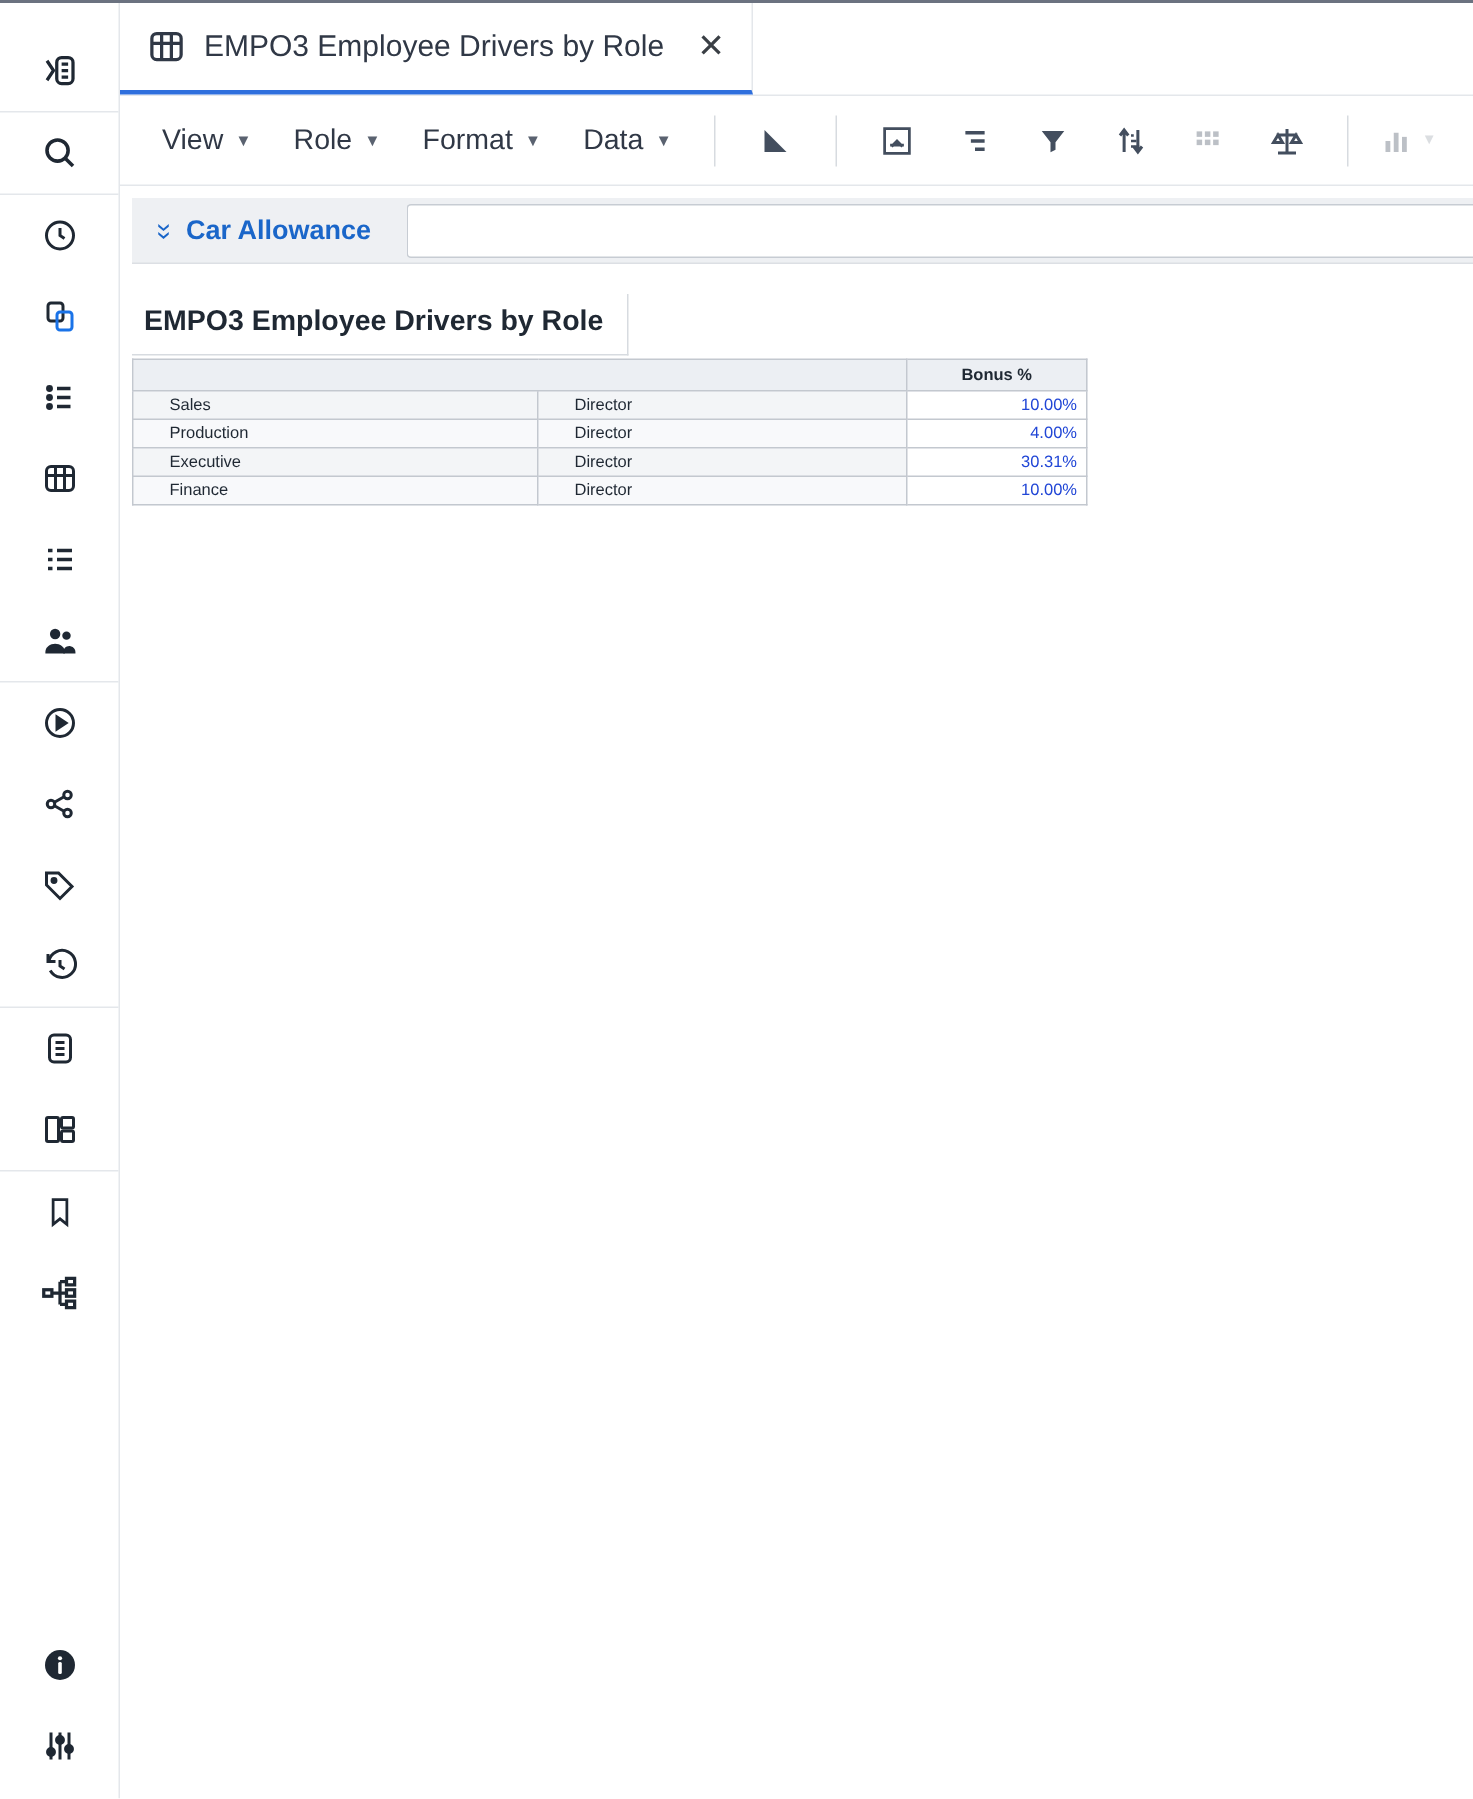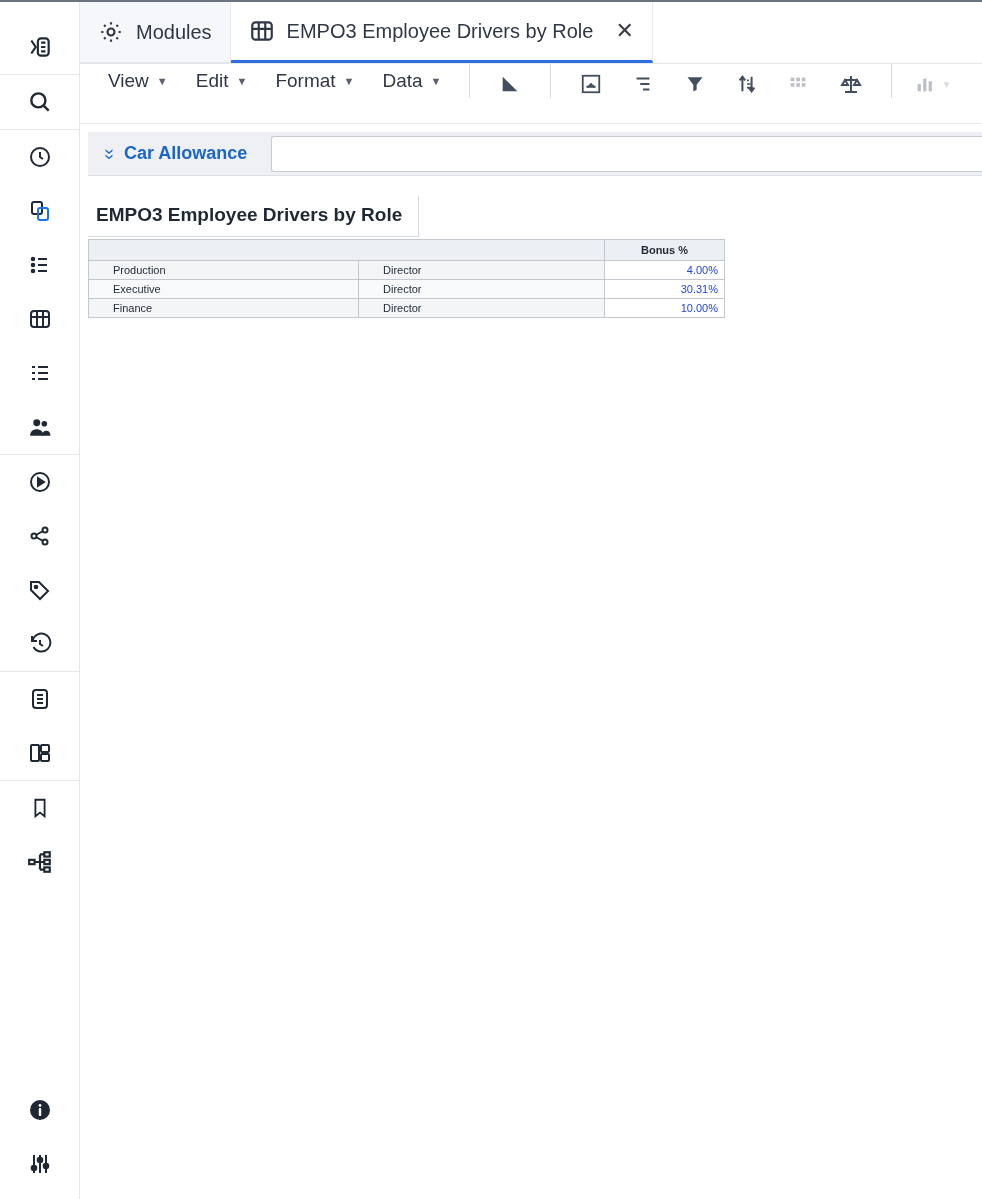--- a/index.html
+++ b/index.html
@@ -12,21 +12,21 @@
   .rail-spacer { flex: 1; }
   .rail-btn.active svg { color: #1a73e8; }
   .main { flex: 1; display: flex; flex-direction: column; min-width: 0; }
 
   .tabs { height: 62px; display: flex; align-items: stretch; border-bottom: 1px solid #e4e7eb; background: #fff; }
   .tab { display: flex; align-items: center; gap: 12px; padding: 0 18px; font-size: 20px; color: #303846; cursor: pointer; border-right: 1px solid #e4e7eb; }
   .tab.modules { background: #f5f7fa; border-bottom: 1px solid #e4e7eb; }
   .tab.active { background: #fff; border-bottom: 3px solid #2f6fdd; }
   .tab .close { margin-left: 10px; color: #3a3f45; font-size: 22px; font-weight: 500; }
 
-  .toolbar { height: 60px; display: flex; align-items: flex-start; padding: 0 18px; gap: 8px; border-bottom: 1px solid #e4e7eb; }
+  .toolbar { height: 60px; display: flex; align-items: center; padding: 0 18px; gap: 8px; border-bottom: 1px solid #e4e7eb; }
   .menu-item { display: flex; align-items: center; gap: 8px; padding: 6px 10px; font-size: 19px; color: #303846; cursor: pointer; border-radius: 4px; }
   .menu-item .caret { font-size: 11px; color: #5a6270; }
   .tb-sep { width: 1px; height: 34px; background: #d7dbe0; margin: 0 10px; }
   .tb-icon { width: 44px; height: 40px; display: flex; align-items: center; justify-content: center; color: #434e5e; cursor: pointer; border-radius: 4px; }
   .tb-icon.disabled { opacity: 0.35; cursor: default; }
 
   .filter-bar { height: 44px; background: #eef0f3; display: flex; align-items: center; border-bottom: 1px solid #dcdfe4; margin: 8px 0 0 8px; }
   .filter-chip { display: flex; align-items: center; gap: 8px; padding: 0 14px; height: 100%; color: #1a66c9; font-weight: 700; font-size: 18px; cursor: pointer; }
   .filter-box { flex: 1; height: 36px; margin: 0 0 0 10px; background: #fff; border: 1px solid #c7ccd3; border-right: none; border-radius: 3px 0 0 3px; }
 
@@ -180,44 +180,37 @@
             <circle cx="6" cy="16" r="2.3" fill="#1f2833"></circle>
             <circle cx="12" cy="8" r="2.3" fill="#1f2833"></circle>
             <circle cx="18" cy="14" r="2.3" fill="#1f2833"></circle>
           </svg>
       </div>
     </div>
   </div>
 
   <div class="main">
     <div class="tabs">
-      <div class="tab modules">
-        <svg width="26" height="26" viewBox="0 0 24 24" fill="none" stroke="#303846" stroke-width="2">
-            <circle cx="12" cy="12" r="3.2"></circle>
-            <path d="M12 3v2M12 19v2M3 12h2M19 12h2M5.6 5.6l1.4 1.4M17 17l1.4 1.4M5.6 18.4L7 17M17 7l1.4-1.4"></path>
-          </svg>
-        <span>Modules</span>
-      </div>
       <div class="tab active">
         <svg width="26" height="26" viewBox="0 0 24 24" fill="none" stroke="#303846" stroke-width="2">
             <rect x="3" y="4" width="18" height="16" rx="3"></rect>
             <path d="M3 10h18M9 4v16M15 4v16"></path>
           </svg>
         <span>EMPO3 Employee Drivers by Role</span>
         <span class="close">✕</span>
       </div>
     </div>
 
     <div class="toolbar">
       <div class="menu-item">
           <span>View</span>
           <span class="caret">▼</span>
         </div>
       <div class="menu-item">
-          <span>Edit</span>
+          <span>Role</span>
           <span class="caret">▼</span>
         </div>
       <div class="menu-item">
           <span>Format</span>
           <span class="caret">▼</span>
         </div>
       <div class="menu-item">
           <span>Data</span>
           <span class="caret">▼</span>
         </div>
@@ -292,20 +285,25 @@
       </div>
       <table class="data">
         <thead>
           <tr>
             <th class="blank" colspan="2"></th>
             <th>Bonus %</th>
           </tr>
         </thead>
         <tbody>
           <tr>
+            <td class="rowhdr">Sales</td>
+            <td class="rowhdr sub">Director</td>
+            <td class="val">10.00%</td>
+          </tr>
+          <tr>
             <td class="rowhdr">Production</td>
             <td class="rowhdr sub">Director</td>
             <td class="val">4.00%</td>
           </tr>
           <tr>
             <td class="rowhdr">Executive</td>
             <td class="rowhdr sub">Director</td>
             <td class="val">30.31%</td>
           </tr>
           <tr>

